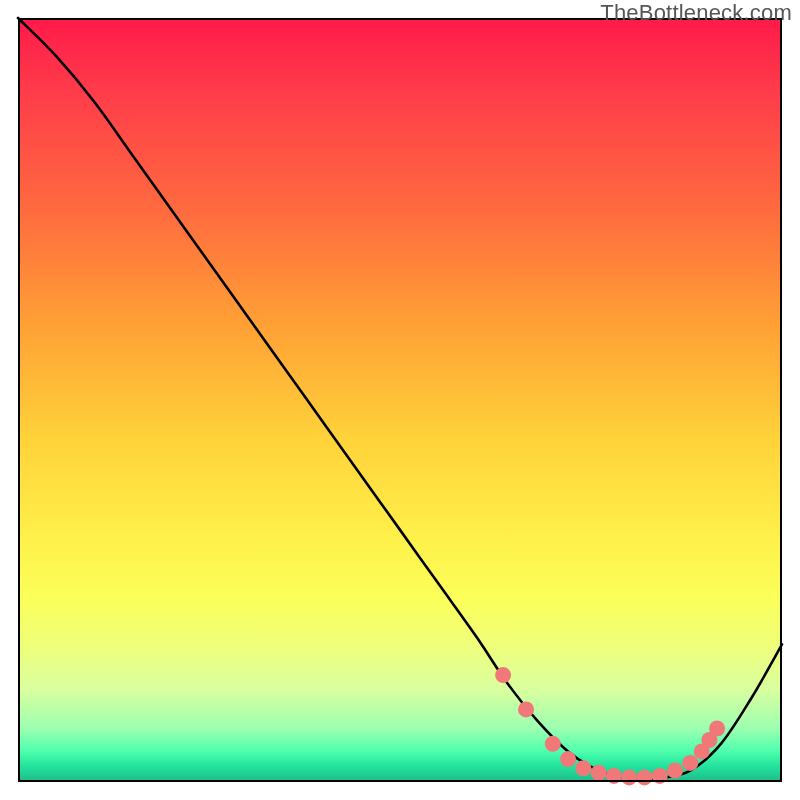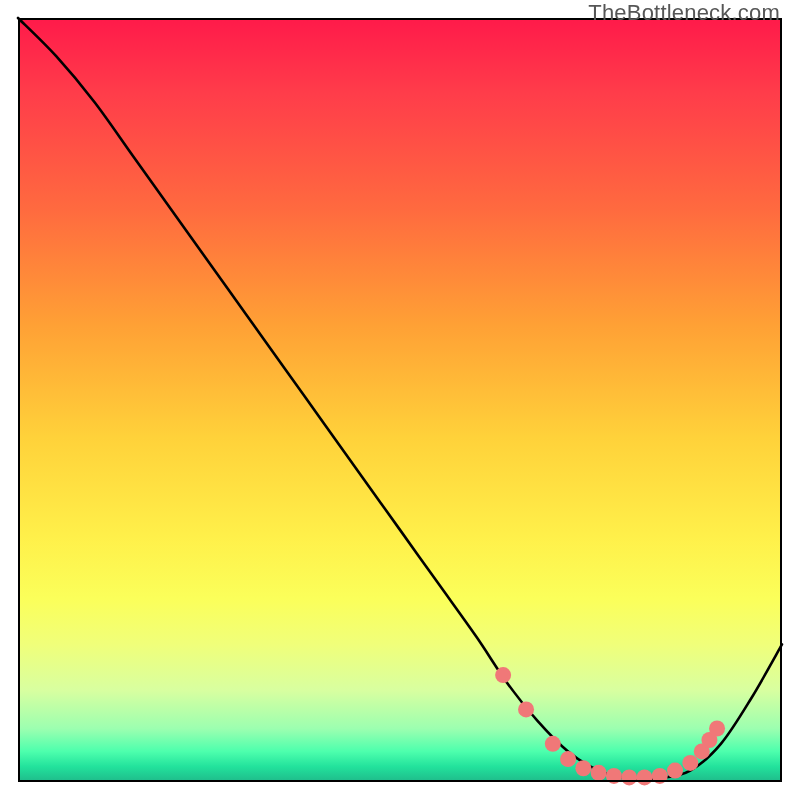--- a/index.html
+++ b/index.html
@@ -36,21 +36,21 @@
     left: 18px;
     top: 18px;
     width: 764px;
     height: 764px;
     border: 2.5px solid #000;
     pointer-events: none;
   }
   .attribution {
     position: absolute;
     top: 0;
-    right: 20px;
+    right: 8px;
     font-family: Arial, Helvetica, sans-serif;
     font-size: 22px;
     color: #565656;
     font-weight: 500;
     letter-spacing: 0.2px;
   }
   svg.curve {
     position: absolute;
     left: 18px;
     top: 18px;

